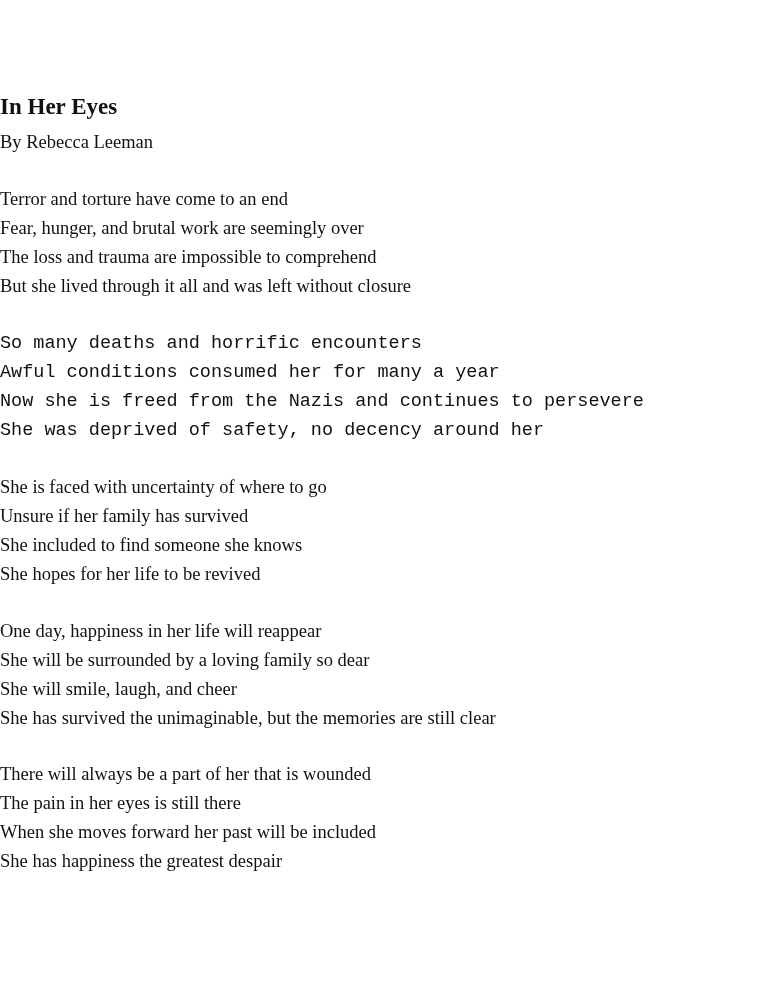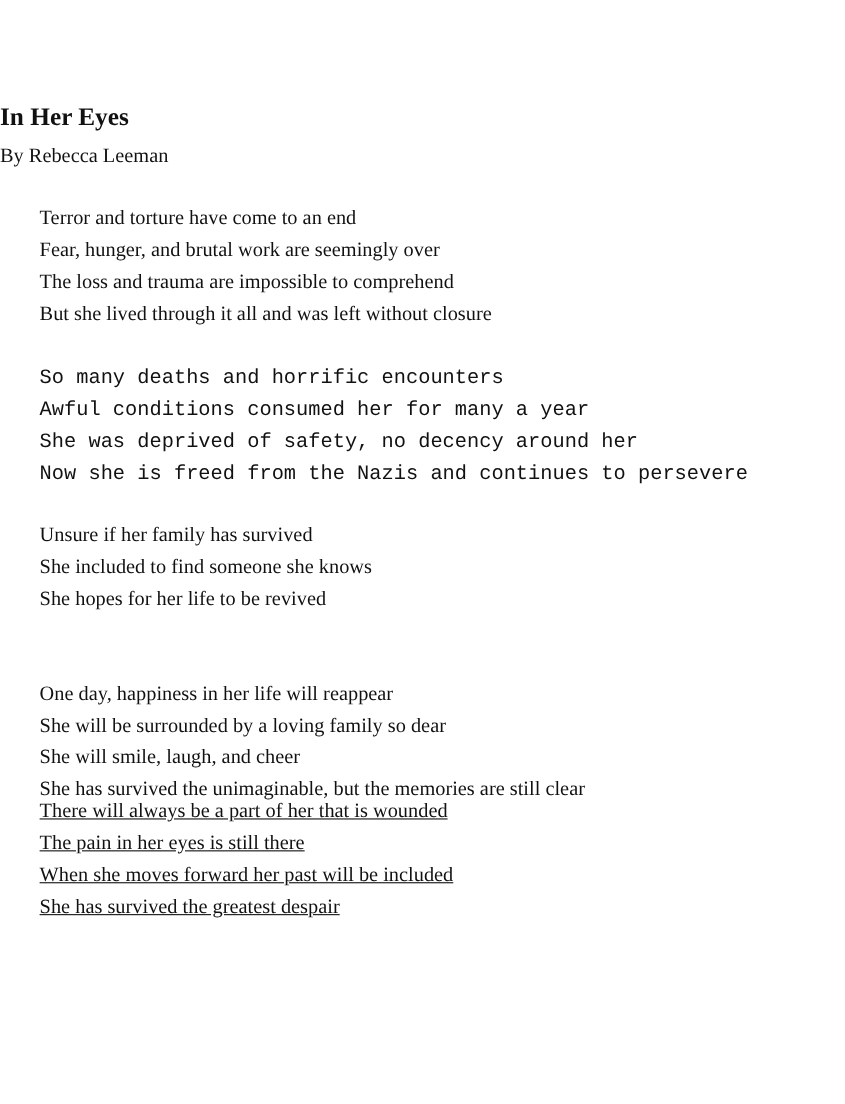--- a/index.html
+++ b/index.html
@@ -39,68 +39,68 @@
       top: 128px;
       font-size: 18.5px;
       line-height: 28px;
       margin: 0;
     }
     .stanza {
       position: absolute;
       left: 0;
       width: 612px;
       margin: 0;
-      padding-left: 36px;
     }
     .line {
       display: block;
       font-size: 18.5px;
       line-height: 29px;
       height: 29px;
       white-space: nowrap;
     }
     .s0 { top: 185px; }
     .s1 { top: 329px; font-family: Liberation Mono, monospace; }
     .s2 { top: 473px; }
     .s3 { top: 617px; }
-    .s4 { top: 724px; text-decoration: underline; }
+    .s4 { top: 760px; }
   </style>
 </head>
 <body>
 
 <div class="page">
   <h1 class="title">In Her Eyes</h1>
   <p class="byline">By Rebecca Leeman</p>
 
   <div class="stanza s0">
     <span class="line">Terror and torture have come to an end</span>
     <span class="line">Fear, hunger, and brutal work are seemingly over</span>
     <span class="line">The loss and trauma are impossible to comprehend</span>
     <span class="line">But she lived through it all and was left without closure</span>
   </div>
 
   <div class="stanza s1">
     <span class="line">So many deaths and horrific encounters</span>
     <span class="line">Awful conditions consumed her for many a year</span>
+    <span class="line">Now she is freed from the Nazis and continues to persevere</span>
     <span class="line">She was deprived of safety, no decency around her</span>
-    <span class="line">Now she is freed from the Nazis and continues to persevere</span>
   </div>
 
   <div class="stanza s2">
+    <span class="line">She is faced with uncertainty of where to go</span>
     <span class="line">Unsure if her family has survived</span>
     <span class="line">She included to find someone she knows</span>
     <span class="line">She hopes for her life to be revived</span>
   </div>
 
   <div class="stanza s3">
     <span class="line">One day, happiness in her life will reappear</span>
     <span class="line">She will be surrounded by a loving family so dear</span>
     <span class="line">She will smile, laugh, and cheer</span>
     <span class="line">She has survived the unimaginable, but the memories are still clear</span>
   </div>
 
   <div class="stanza s4">
     <span class="line">There will always be a part of her that is wounded</span>
     <span class="line">The pain in her eyes is still there</span>
     <span class="line">When she moves forward her past will be included</span>
-    <span class="line">She has survived the greatest despair</span>
+    <span class="line">She has happiness the greatest despair</span>
   </div>
 </div>
 
 </body></html>

